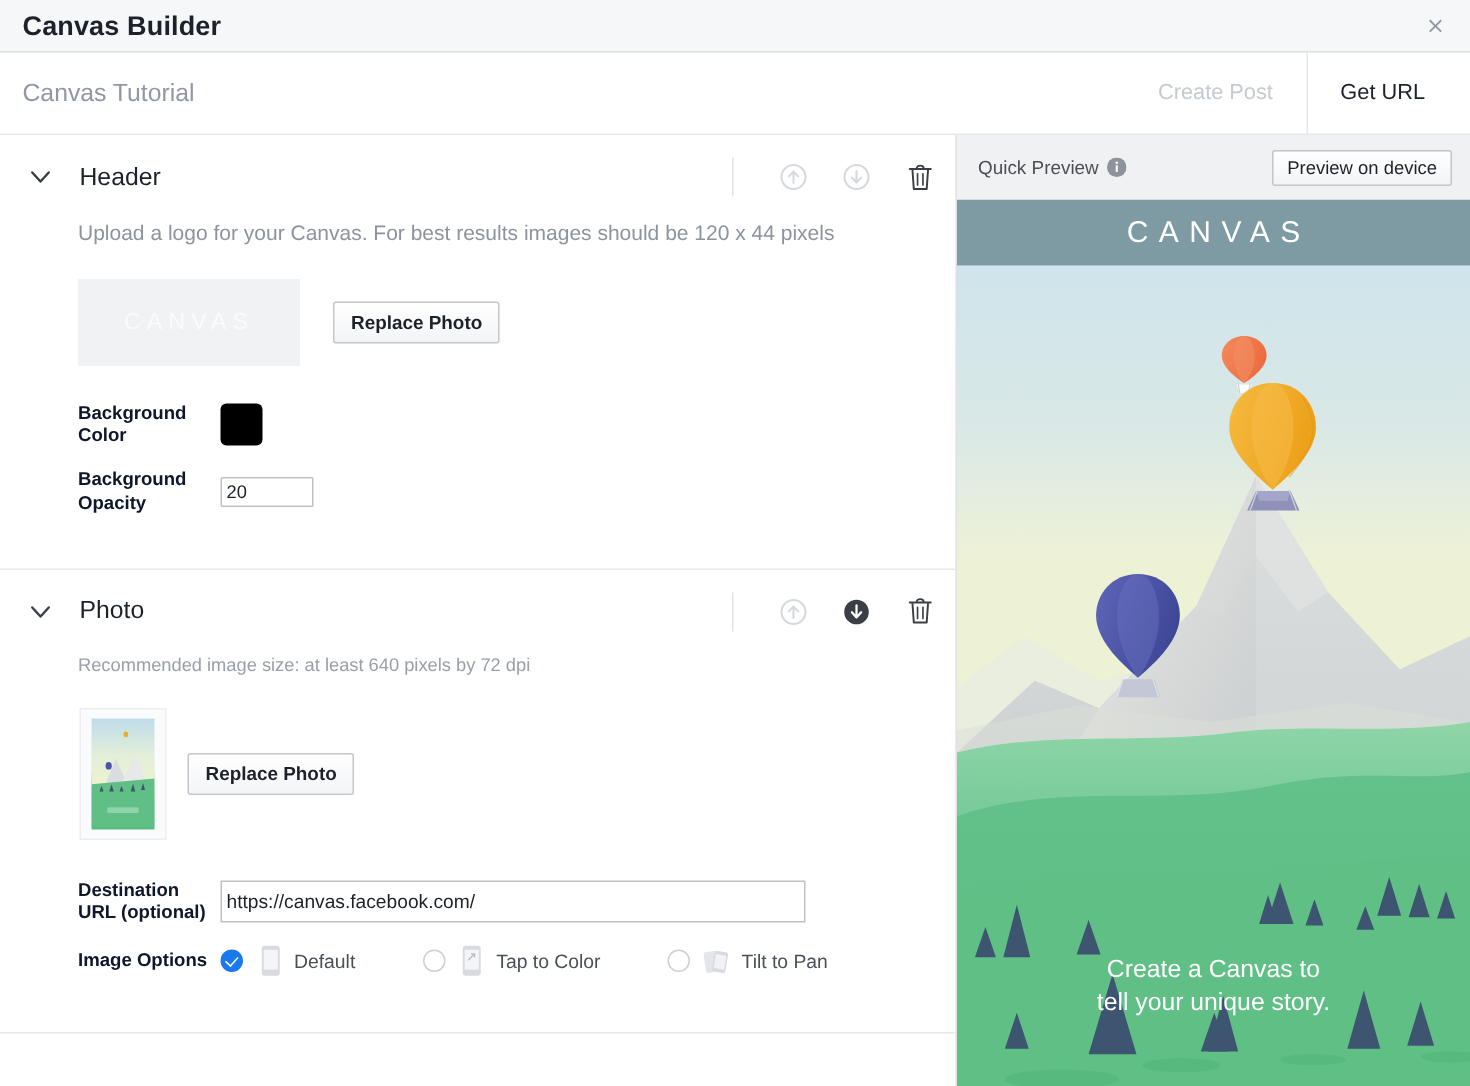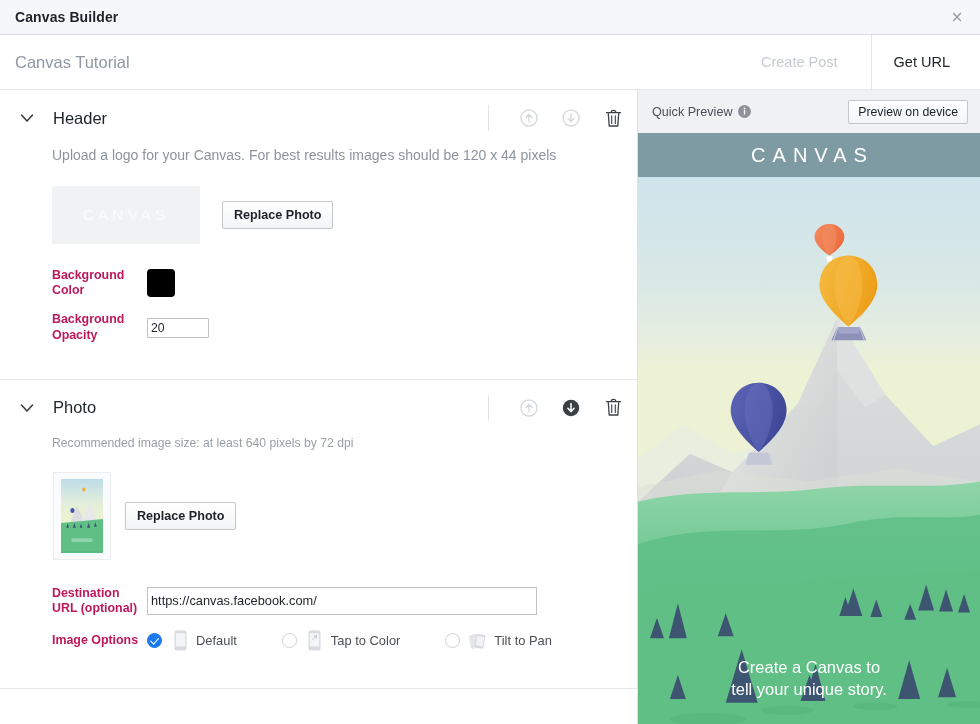--- a/index.html
+++ b/index.html
@@ -16,21 +16,21 @@
   .titlebar {
     height: 35px;
     background: #f6f7f8;
     border-bottom: 1px solid #dddfe2;
     display: flex;
     align-items: center;
     padding: 0 12px 0 15px;
     position: relative;
   }
   .titlebar-title {
-    font-size: 14px;
+    font-size: 18px;
     font-weight: bold;
     color: #1d2129;
     letter-spacing: 0.1px;
   }
   .titlebar-close {
     position: absolute;
     right: 14px; top: 50%;
     transform: translateY(-50%);
     width: 18px; height: 18px;
     color: #9197a3;
@@ -53,21 +53,20 @@
   .doc-title {
     font-size: 16.5px;
     color: #9197a3;
     font-weight: normal;
     flex: 1;
   }
   .subheader-actions {
     display: flex;
     align-items: center;
     height: 100%;
-    gap: 11px;
   }
   .action-btn {
     font-size: 14.5px;
     padding: 0 22px;
     height: 100%;
     display: flex;
     align-items: center;
     cursor: pointer;
     background: transparent;
     border: none;
@@ -190,21 +189,21 @@
   
   .field-row {
     display: flex;
     align-items: center;
     margin-bottom: 14px;
   }
   .field-label {
     width: 95px;
     font-size: 12.4px;
     font-weight: bold;
-    color: #be185d;
+    color: #0f172a;
     line-height: 1.22;
     flex-shrink: 0;
   }
   .color-swatch {
     width: 28px; height: 28px;
     background: #000000;
     border-radius: 4px;
     cursor: pointer;
   }
   .num-input {
@@ -332,21 +331,21 @@
   }
   .scene {
     position: absolute;
     top: 44px; left: 0; right: 0; bottom: 0;
     overflow: hidden;
   }
   .scene svg { display: block; width: 100%; height: 100%; }
   .scene-caption {
     position: absolute;
     left: 0; right: 0;
-    bottom: 23px;
+    bottom: 44px;
     text-align: center;
     color: #ffffff;
     font-size: 16.5px;
     line-height: 1.32;
     z-index: 6;
     pointer-events: none;
   }
 </style>
 </head>
 <body>

